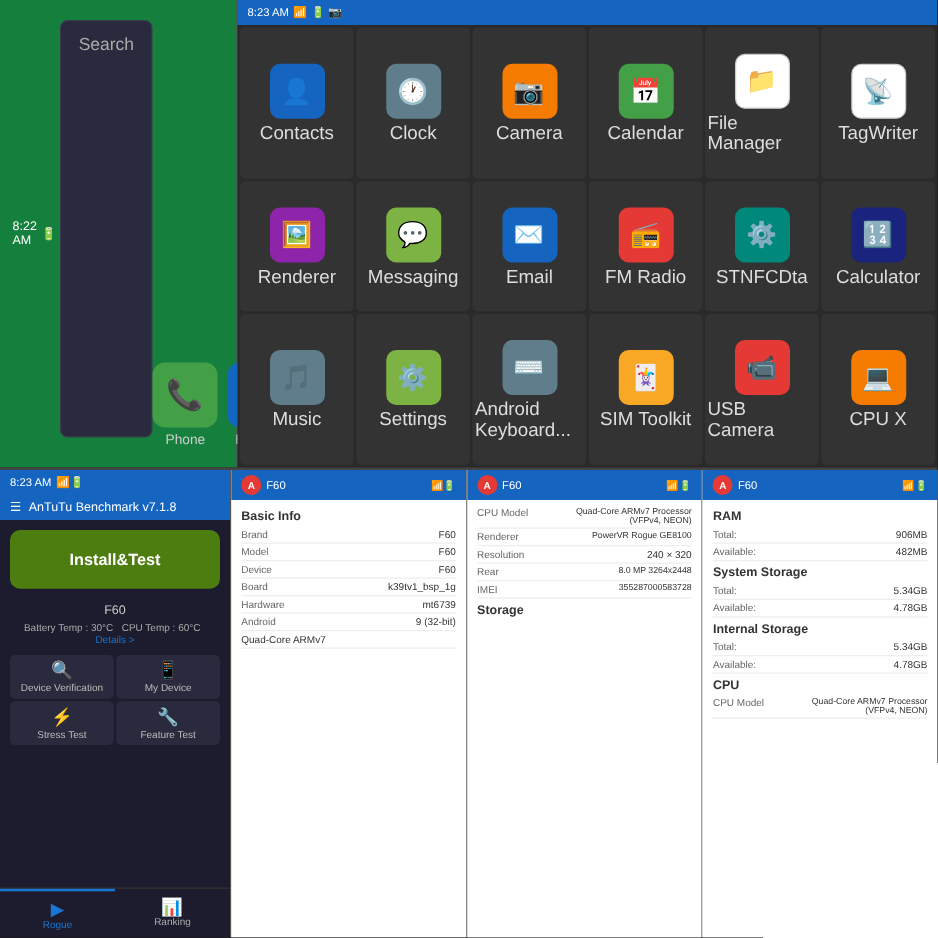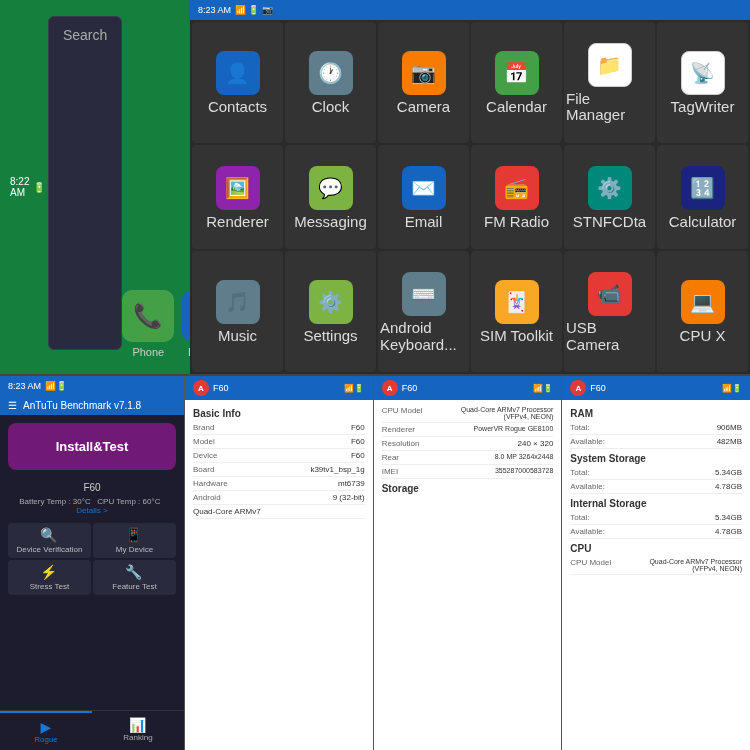--- a/index.html
+++ b/index.html
@@ -155,21 +155,21 @@
       background: #1565c0;
       padding: 4px 8px;
       color: #fff;
       font-size: 10px;
       display: flex;
       align-items: center;
       gap: 6px;
     }
 
     .install-test-box {
-      background: #701a75;
+      background: #4d7c0f;
       margin: 8px;
       border-radius: 8px;
       padding: 16px 8px;
       text-align: center;
       color: #fff;
       font-size: 13px;
       font-weight: bold;
     }
 
     .device-name {

